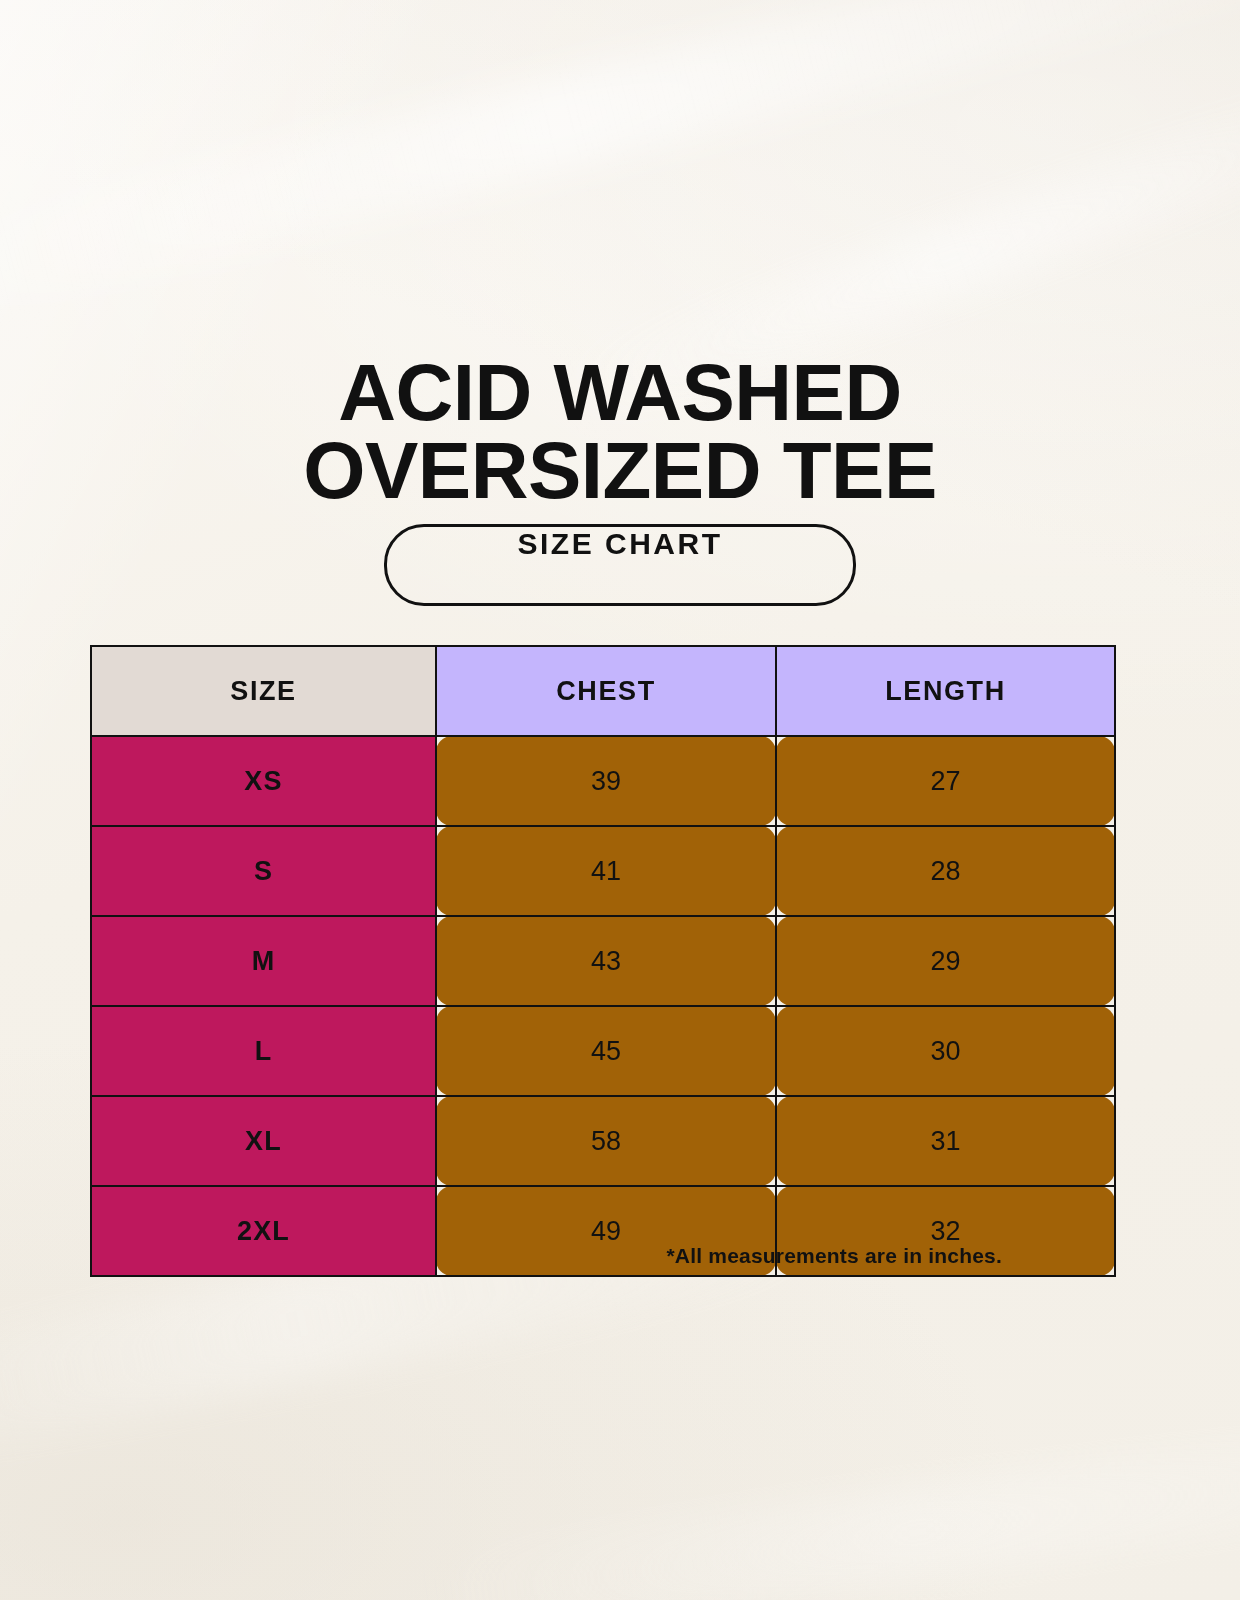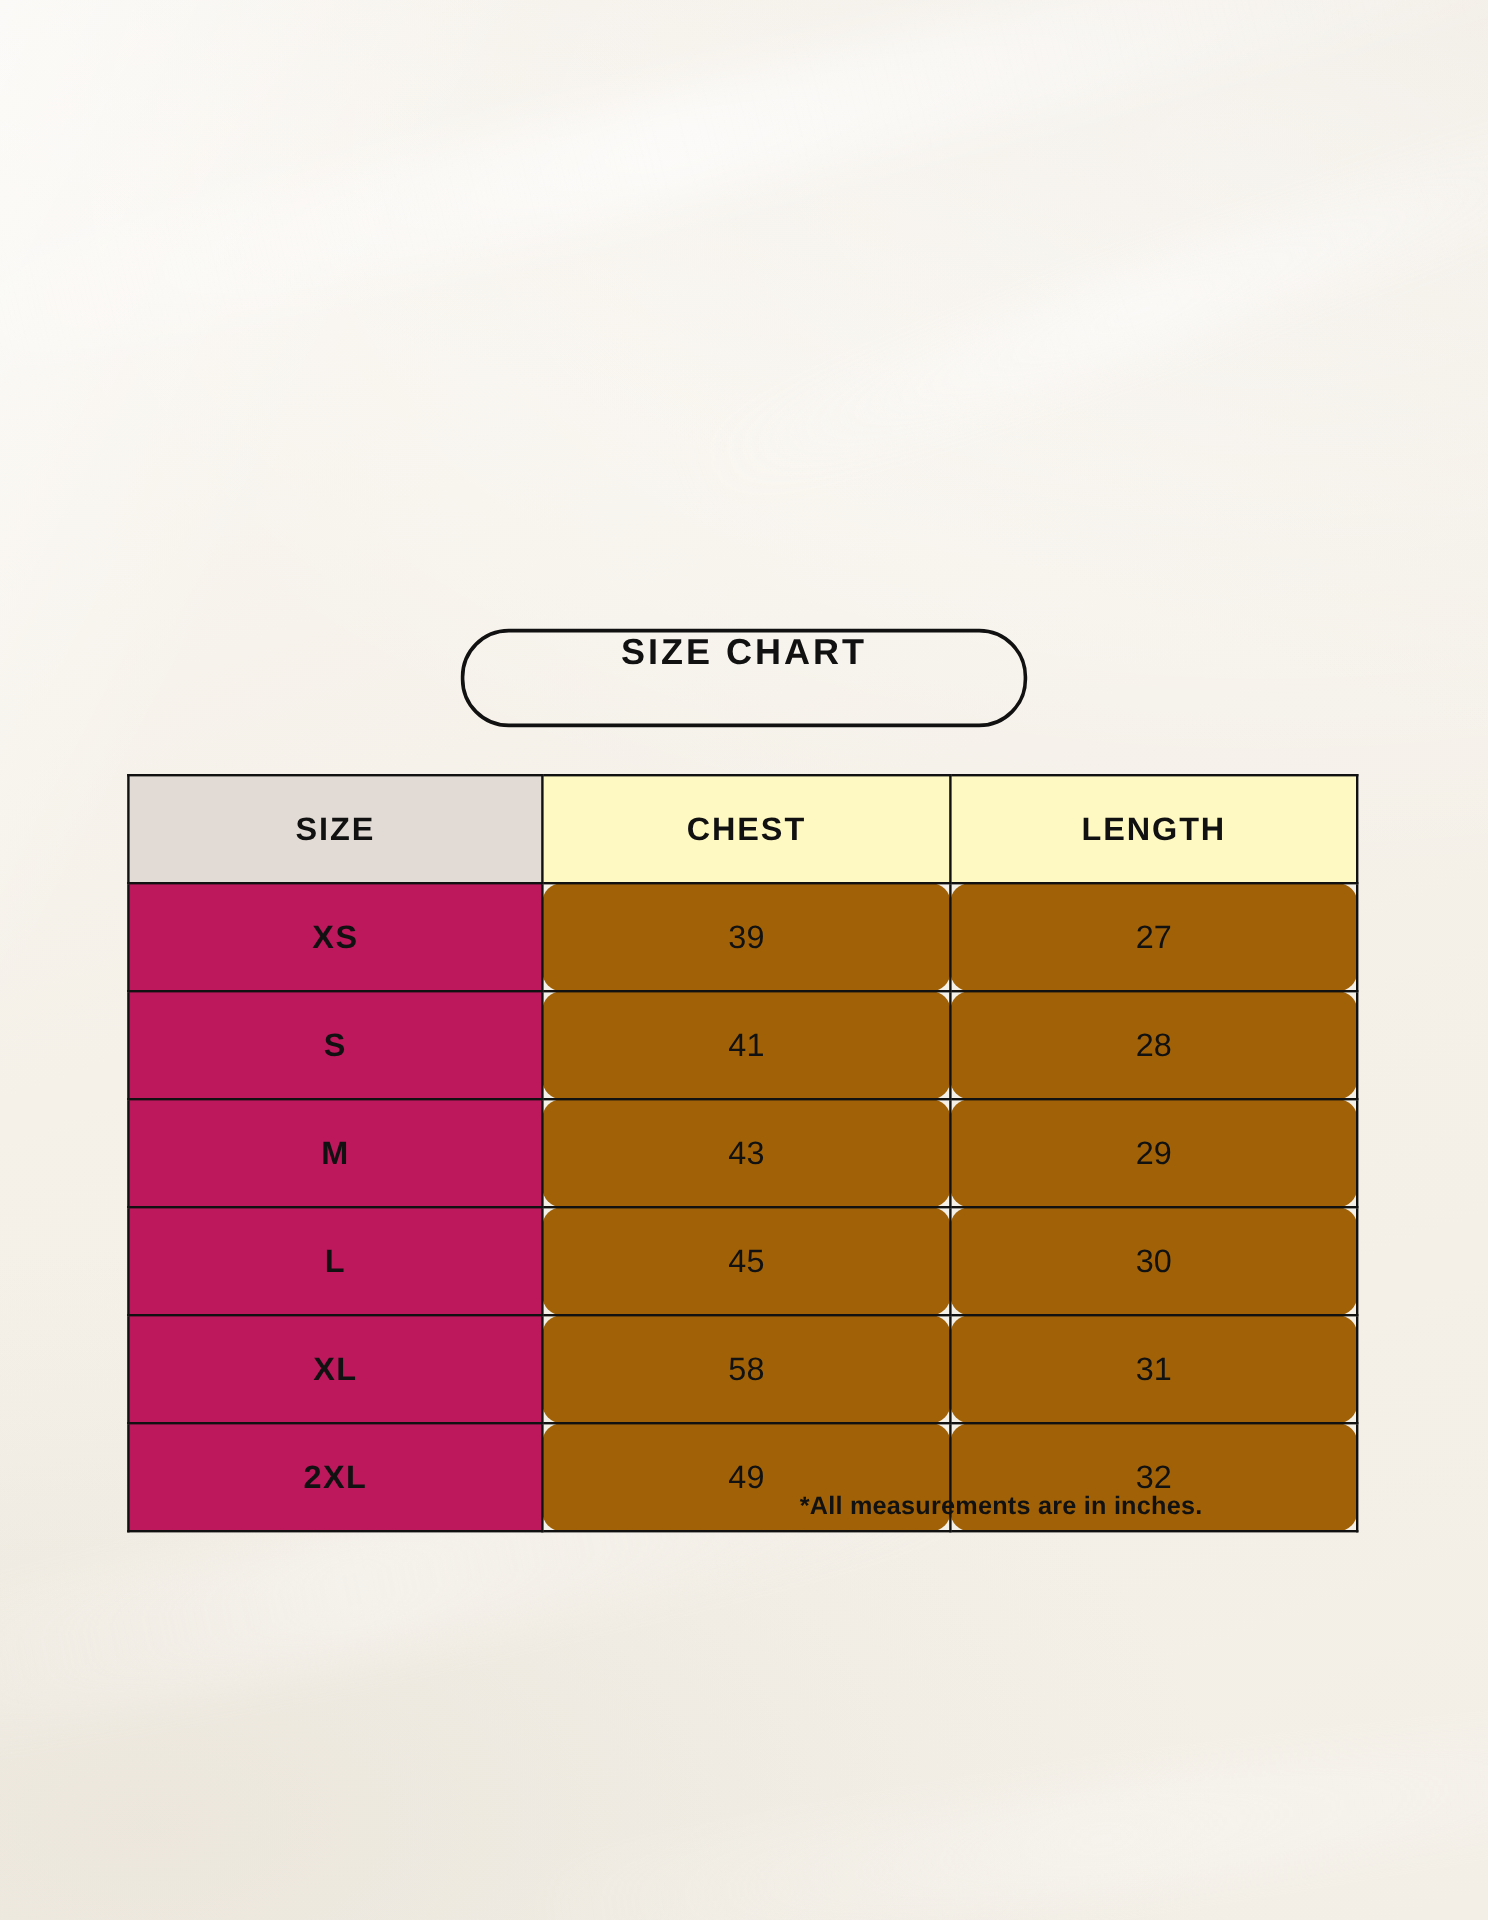--- a/index.html
+++ b/index.html
@@ -84,21 +84,20 @@
   .table-wrap {
     position: absolute;
     top: 645px;
     left: 90px;
     width: 1024px;
   }
   table.size-chart {
     border-collapse: collapse;
     width: 100%;
     table-layout: fixed;
-    margin-left: 16px;
   }
   table.size-chart th,
   table.size-chart td {
     border: 2px solid #111111;
     height: 86px;
     text-align: center;
     vertical-align: middle;
     font-size: 27px;
     color: #111111;
   }
@@ -106,21 +105,21 @@
   table.size-chart col.c-chest { width: 340px; }
   table.size-chart col.c-length { width: 339px; }
 
   th.h-size {
     background: #e2dad4;
     font-weight: 700;
     letter-spacing: 1.6px;
     font-size: 25px;
   }
   th.h-meas {
-    background: #fef9c3;
+    background: #c4b5fd;
     font-weight: 700;
     letter-spacing: 1.6px;
     font-size: 25px;
   }
   td.cell-size {
     background: #be185d;
     font-weight: 700;
     letter-spacing: 1.2px;
     font-size: 26px;
   }
@@ -146,20 +145,24 @@
 </head>
 <body>
 
 <div class="page">
   <div class="bg-wash"></div>
   <div class="bg-streak streak-1"></div>
   <div class="bg-streak streak-2"></div>
   <div class="bg-streak streak-3"></div>
   <div class="bg-streak streak-4"></div>
 
+  <h1 class="title">
+    <span class="line">ACID WASHED</span>
+    <span class="line">OVERSIZED TEE</span>
+  </h1>
 
   <div class="pill">
     <span>SIZE CHART</span>
   </div>
 
   <div class="table-wrap">
     <table class="size-chart">
       <colgroup>
         <col class="c-size">
         <col class="c-chest">

